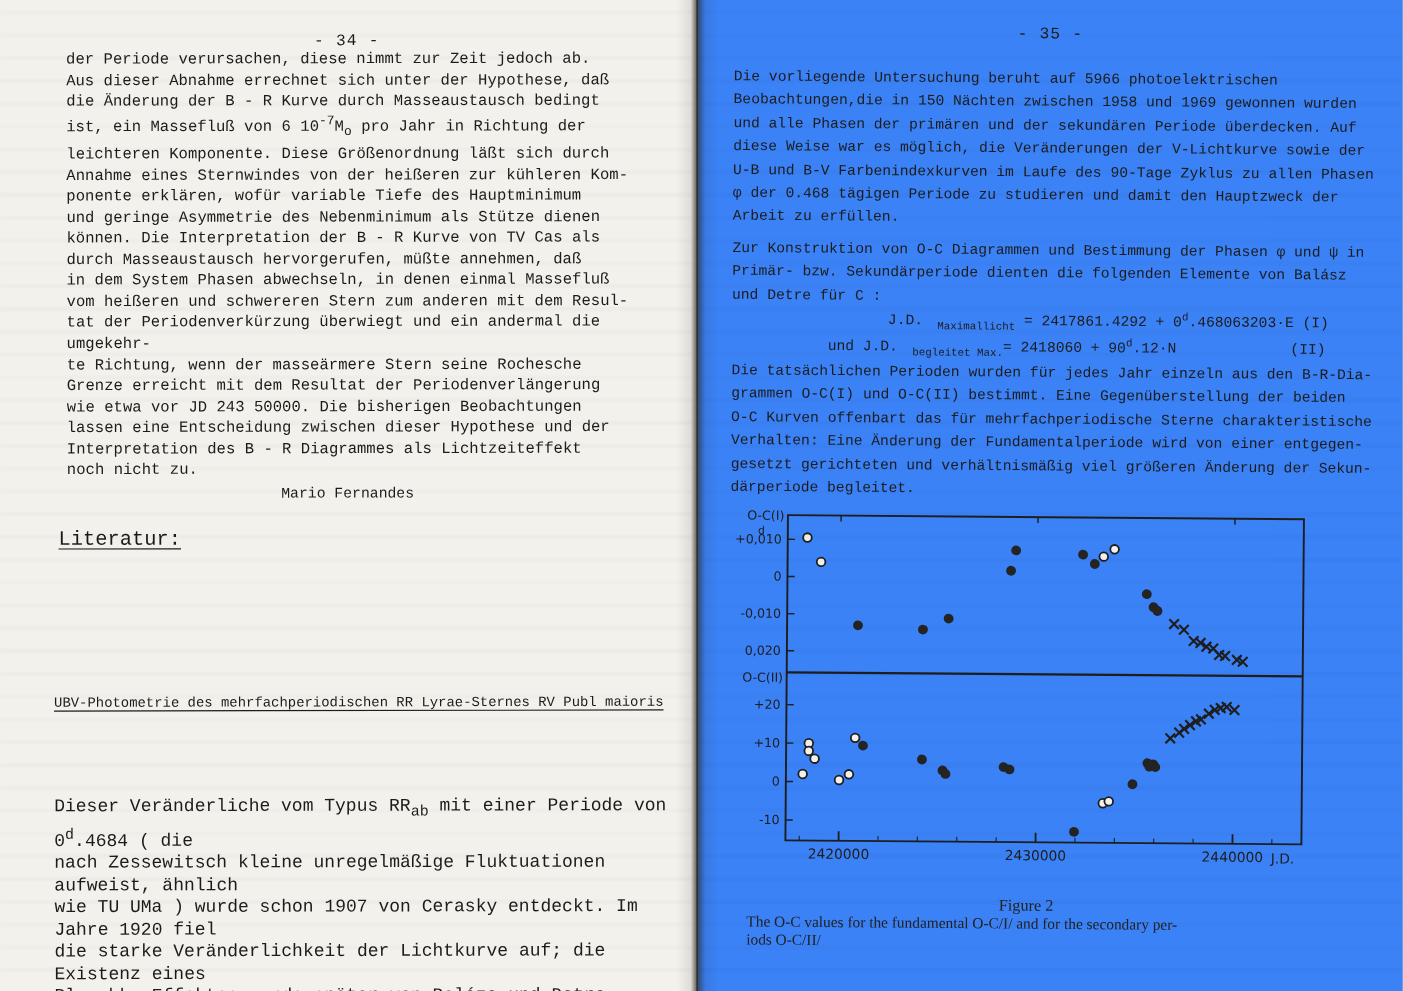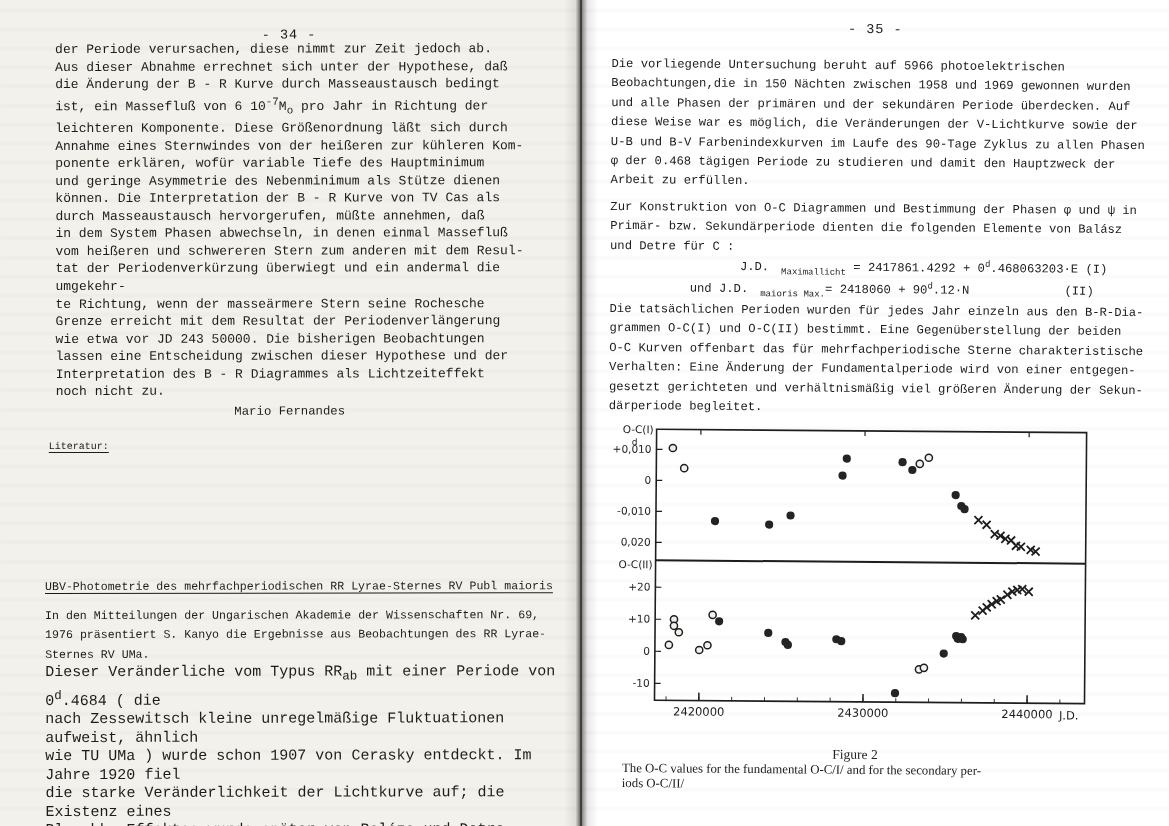--- a/index.html
+++ b/index.html
@@ -4,42 +4,42 @@
 <style>
   html,body{margin:0;padding:0;}
   body{
     width:1169px;height:826px;position:relative;overflow:hidden;
     background:#edece6;
     font-family:"Liberation Mono","DejaVu Sans Mono",monospace;
     color:#1c1c1c;
   }
   .page{position:absolute;top:0;bottom:0;}
   #page34{left:0;width:578px;background:#f2f1eb;}
-  #page35{left:582px;right:0;background:#ffffff;}
+  #page35{left:582px;right:0;background:#3b82f6;}
   .inner{position:absolute;inset:0;}
   #page34 .inner{transform:rotate(-0.1deg);transform-origin:60px 0;}
   #page35 .inner{transform:rotate(0.45deg);transform-origin:40px 0;}
   .gutter{
     position:absolute;left:564px;width:34px;top:0;bottom:0;z-index:5;
     background:linear-gradient(90deg,
       rgba(40,38,34,0) 0%, rgba(40,38,34,0.10) 34%,
       rgba(30,28,24,0.55) 46%, #211f1b 50%, rgba(30,28,24,0.45) 55%,
       rgba(40,38,34,0.10) 70%, rgba(40,38,34,0) 100%);
   }
   .bleed{
     position:absolute;inset:0;pointer-events:none;opacity:0.045;
     background:repeating-linear-gradient(180deg,
       transparent 0 9px, rgba(20,20,20,0.55) 9px 12px, transparent 12px 19px);
     filter:blur(1.3px);
   }
   .pnum{position:absolute;width:100%;text-align:center;font-size:13.5px;letter-spacing:1px;}
   
   .p34-body{position:absolute;top:41px;left:55px;right:8px;font-size:13px;line-height:17.55px;white-space:pre-wrap;}
   .author{position:absolute;top:405px;width:100%;text-align:center;font-size:12.3px;}
-  .lit-h{position:absolute;top:441px;left:48px;font-size:10px;text-decoration:underline;text-underline-offset:3px;}
+  .lit-h{position:absolute;top:441px;left:48px;font-size:17px;text-decoration:underline;text-underline-offset:3px;}
   .refs{position:absolute;top:466px;left:48px;right:4px;font-size:11.9px;line-height:19.5px;white-space:pre-wrap;}
   .sec-h{position:absolute;top:580px;left:44px;right:4px;font-size:11.6px;text-decoration:underline;text-underline-offset:3px;}
   .sec-p1{position:absolute;top:606px;left:44px;right:4px;font-size:11.6px;line-height:19.3px;white-space:pre-wrap;}
   .sec-p2{position:absolute;top:664px;left:44px;right:4px;font-size:15px;line-height:18.5px;white-space:pre-wrap;}
   
   #page35 .pnum{top:20px;}
   .p35-p1{position:absolute;top:55px;left:30px;right:4px;font-size:12.2px;line-height:19.4px;white-space:pre-wrap;}
   .p35-p2{position:absolute;top:198px;left:30px;right:4px;font-size:12.2px;line-height:19.4px;white-space:pre-wrap;}
   .eq1{position:absolute;top:257px;left:30px;right:4px;padding-left:130px;font-size:12.2px;}
   .eq2{position:absolute;top:279px;left:30px;right:4px;padding-left:80px;font-size:12.2px;}
@@ -54,35 +54,34 @@
 </head>
 <body>
 
 <div id="page34" class="page">
   <div class="inner">
     <div class="pnum" style="top:28px;">- 34 -</div>
     <div class="p34-body">der Periode verursachen, diese nimmt zur Zeit jedoch ab.<br>Aus dieser Abnahme errechnet sich unter der Hypothese, daß<br>die Änderung der B - R Kurve durch Masseaustausch bedingt<br>ist, ein Massefluß von 6 10<sup>-7</sup>M<sub>o</sub> pro Jahr in Richtung der<br>leichteren Komponente. Diese Größenordnung läßt sich durch<br>Annahme eines Sternwindes von der heißeren zur kühleren Kom-<br>ponente erklären, wofür variable Tiefe des Hauptminimum<br>und geringe Asymmetrie des Nebenminimum als Stütze dienen<br>können. Die Interpretation der B - R Kurve von TV Cas als<br>durch Masseaustausch hervorgerufen, müßte annehmen, daß<br>in dem System Phasen abwechseln, in denen einmal Massefluß<br>vom heißeren und schwereren Stern zum anderen mit dem Resul-<br>tat der Periodenverkürzung überwiegt und ein andermal die umgekehr-<br>te Richtung, wenn der masseärmere Stern seine Rochesche<br>Grenze erreicht mit dem Resultat der Periodenverlängerung<br>wie etwa vor JD 243 50000. Die bisherigen Beobachtungen<br>lassen eine Entscheidung zwischen dieser Hypothese und der<br>Interpretation des B - R Diagrammes als Lichtzeiteffekt<br>noch nicht zu.</div>
     <div class="author">Mario Fernandes</div>
     <div class="lit-h">Literatur:</div>
     <div class="sec-h">UBV-Photometrie des mehrfachperiodischen RR Lyrae-Sternes RV Publ maioris</div>
-    <div class="sec-p1">In den Mitteilungen der Ungarischen Akademie der Wissenschaften Nr. 69,<br>1976 präsentiert S. Kanyo die Ergebnisse aus Beobachtungen des RR Lyrae-<br>Sternes RV UMa.</div>
     <div class="sec-p2">Dieser Veränderliche vom Typus RR<sub>ab</sub> mit einer Periode von 0<sup>d</sup>.4684 ( die<br>nach Zessewitsch kleine unregelmäßige Fluktuationen aufweist, ähnlich<br>wie TU UMa ) wurde schon 1907 von Cerasky entdeckt. Im Jahre 1920 fiel<br>die starke Veränderlichkeit der Lichtkurve auf; die Existenz eines<br>Blaschko-Effektes wurde später von Balázs und Detre bestätigt, 1956/57<br>gelang es ihnen,eine Sekundärperiode(P<sub>s</sub>=90<sup>d</sup>.8) aufgrund photoelektrischer<br>Messungen definitiv zu bestimmen.</div>
   </div>
   <div class="bleed"></div>
 </div>
 
 <div class="gutter"></div>
 
 <div id="page35" class="page">
   <div class="inner">
     <div class="pnum">- 35 -</div>
     <div class="p35-p1">Die vorliegende Untersuchung beruht auf 5966 photoelektrischen<br>Beobachtungen,die in 150 Nächten zwischen 1958 und 1969 gewonnen wurden<br>und alle Phasen der primären und der sekundären Periode überdecken. Auf<br>diese Weise war es möglich, die Veränderungen der V-Lichtkurve sowie der<br>U-B und B-V Farbenindexkurven im Laufe des 90-Tage Zyklus zu allen Phasen<br>φ der 0.468 tägigen Periode zu studieren und damit den Hauptzweck der<br>Arbeit zu erfüllen.</div>
     <div class="p35-p2">Zur Konstruktion von O-C Diagrammen und Bestimmung der Phasen φ und ψ in<br>Primär- bzw. Sekundärperiode dienten die folgenden Elemente von Balász<br>und Detre für C :</div>
     <div class="eq1">J.D.<sub>Maximallicht</sub> = 2417861.4292 + 0<sup>d</sup>.468063203·E (I)</div>
-    <div class="eq2">und J.D.<sub>maioris Max.</sub>= 2418060 + 90<sup>d</sup>.12·N&nbsp;&nbsp;&nbsp;&nbsp;&nbsp;&nbsp;&nbsp;&nbsp;&nbsp;&nbsp;&nbsp;&nbsp;&nbsp;(II)</div>
+    <div class="eq2">und J.D.<sub>begleitet Max.</sub>= 2418060 + 90<sup>d</sup>.12·N&nbsp;&nbsp;&nbsp;&nbsp;&nbsp;&nbsp;&nbsp;&nbsp;&nbsp;&nbsp;&nbsp;&nbsp;&nbsp;(II)</div>
     <div class="p35-p3" style="position:absolute;top:300px;left:30px;right:4px;font-size:12.2px;line-height:19.4px;white-space:pre-wrap;">Die tatsächlichen Perioden wurden für jedes Jahr einzeln aus den B-R-Dia-<br>grammen O-C(I) und O-C(II) bestimmt. Eine Gegenüberstellung der beiden<br>O-C Kurven offenbart das für mehrfachperiodische Sterne charakteristische<br>Verhalten: Eine Änderung der Fundamentalperiode wird von einer entgegen-<br>gesetzt gerichteten und verhältnismäßig viel größeren Änderung der Sekun-<br>därperiode begleitet.</div>
     <svg class="figsvg" width="510" height="330" viewBox="0 0 510 330">
         <rect x="54" y="14" width="430" height="271" fill="none" stroke="#1e1e1e" stroke-width="1.6"></rect>
         <line x1="54" y1="145" x2="484" y2="145" stroke="#1e1e1e" stroke-width="2"></line>
         <line x1="65.4885496183206" y1="285" x2="65.4885496183206" y2="281" stroke="#1e1e1e" stroke-width="0.9"></line>
         <line x1="98.31297709923663" y1="285" x2="98.31297709923663" y2="281" stroke="#1e1e1e" stroke-width="0.9"></line>
         <line x1="131.13740458015266" y1="285" x2="131.13740458015266" y2="281" stroke="#1e1e1e" stroke-width="0.9"></line>
         <line x1="163.9618320610687" y1="285" x2="163.9618320610687" y2="281" stroke="#1e1e1e" stroke-width="0.9"></line>
         <line x1="196.78625954198472" y1="285" x2="196.78625954198472" y2="281" stroke="#1e1e1e" stroke-width="0.9"></line>
         <line x1="229.61068702290078" y1="285" x2="229.61068702290078" y2="281" stroke="#1e1e1e" stroke-width="0.9"></line>

